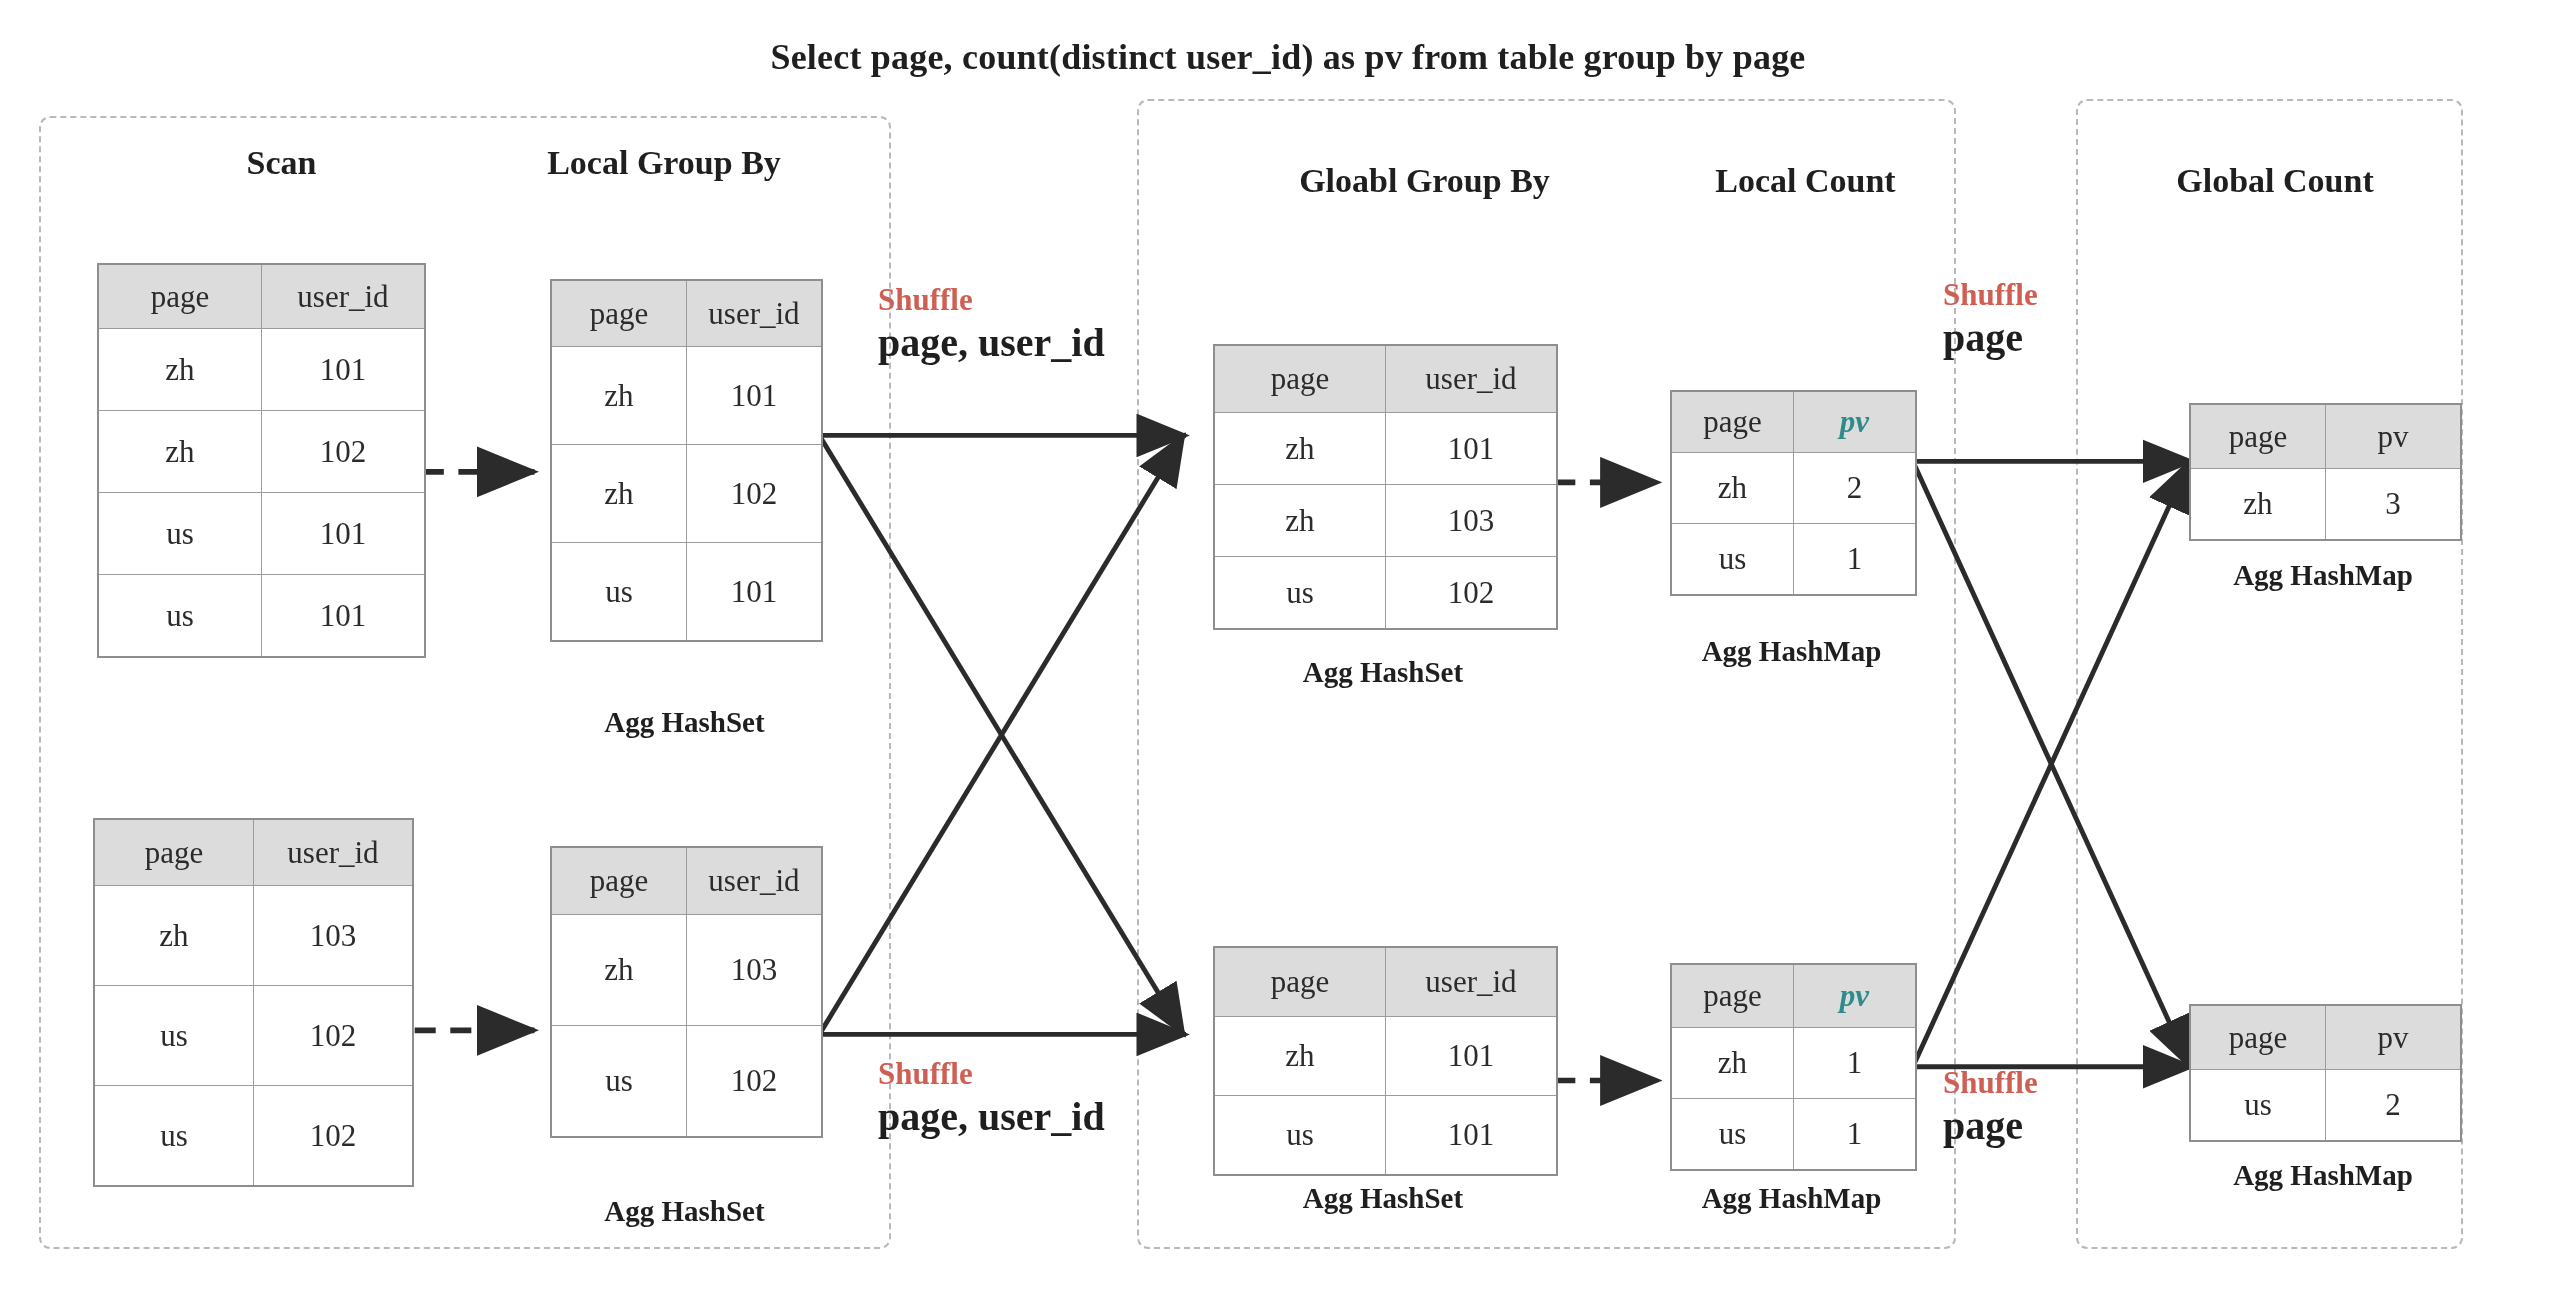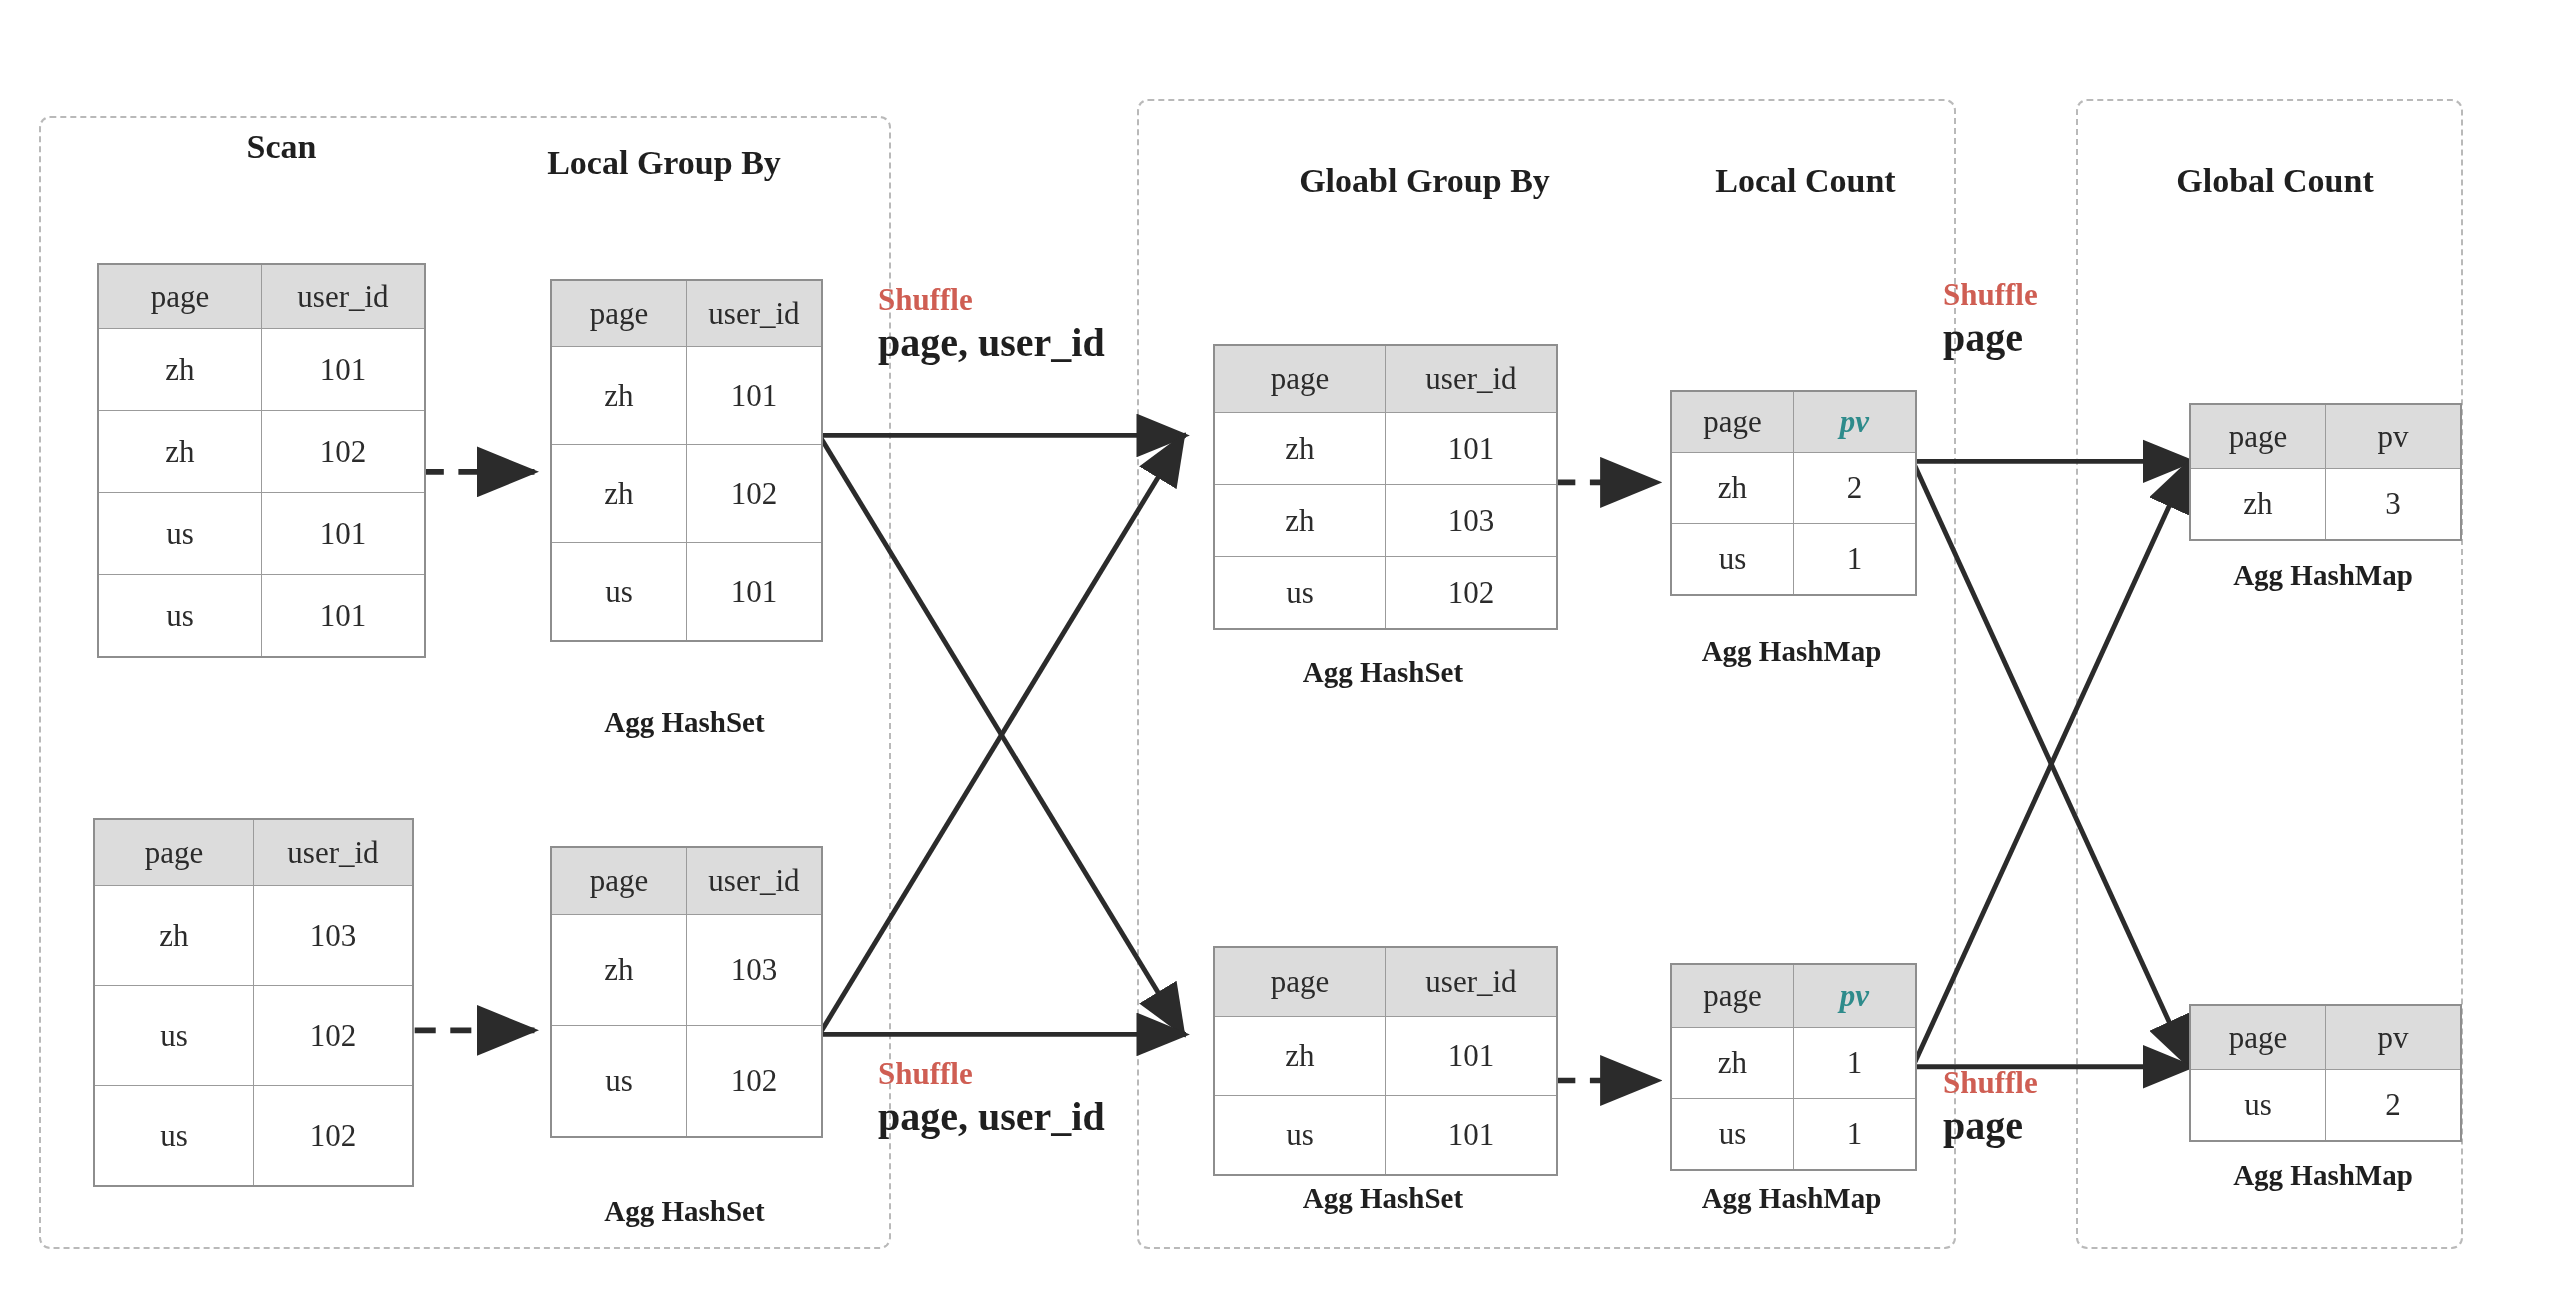--- a/index.html
+++ b/index.html
@@ -109,26 +109,27 @@
     left:0;top:0;
     width:2576px;height:1295px;
     pointer-events:none;
   }
 </style>
 </head>
 <body>
 
 <div id="canvas">
 
+  <div class="title">Select page, count(distinct user_id) as pv from table group by page</div>
 
   <div class="stage-box" style="left:39px; top:116px; width:852px; height:1133px;"></div>
   <div class="stage-box" style="left:1137px; top:99px; width:819px; height:1150px;"></div>
   <div class="stage-box" style="left:2076px; top:99px; width:387px; height:1150px;"></div>
 
-  <div class="stage-label" style="left:152px; top:128px; width:259px;">Scan</div>
+  <div class="stage-label" style="left:152px; top:144px; width:259px;">Scan</div>
   <div class="stage-label" style="left:478px; top:144px; width:372px;">Local Group By</div>
   <div class="stage-label" style="left:1198px; top:162px; width:453px;">Gloabl Group By</div>
   <div class="stage-label" style="left:1668px; top:162px; width:275px;">Local Count</div>
   <div class="stage-label" style="left:2113px; top:162px; width:324px;">Global Count</div>
 
   <svg id="arrows" viewBox="0 0 3182 1600" xmlns="http://www.w3.org/2000/svg">
     <defs>
       <marker id="ah" markerWidth="11" markerHeight="9" refX="10.2" refY="4.5" orient="auto" markerUnits="strokeWidth">
         <path d="M0,0 L11,4.5 L0,9 Z" fill="#2b2b2b"></path>
       </marker>

